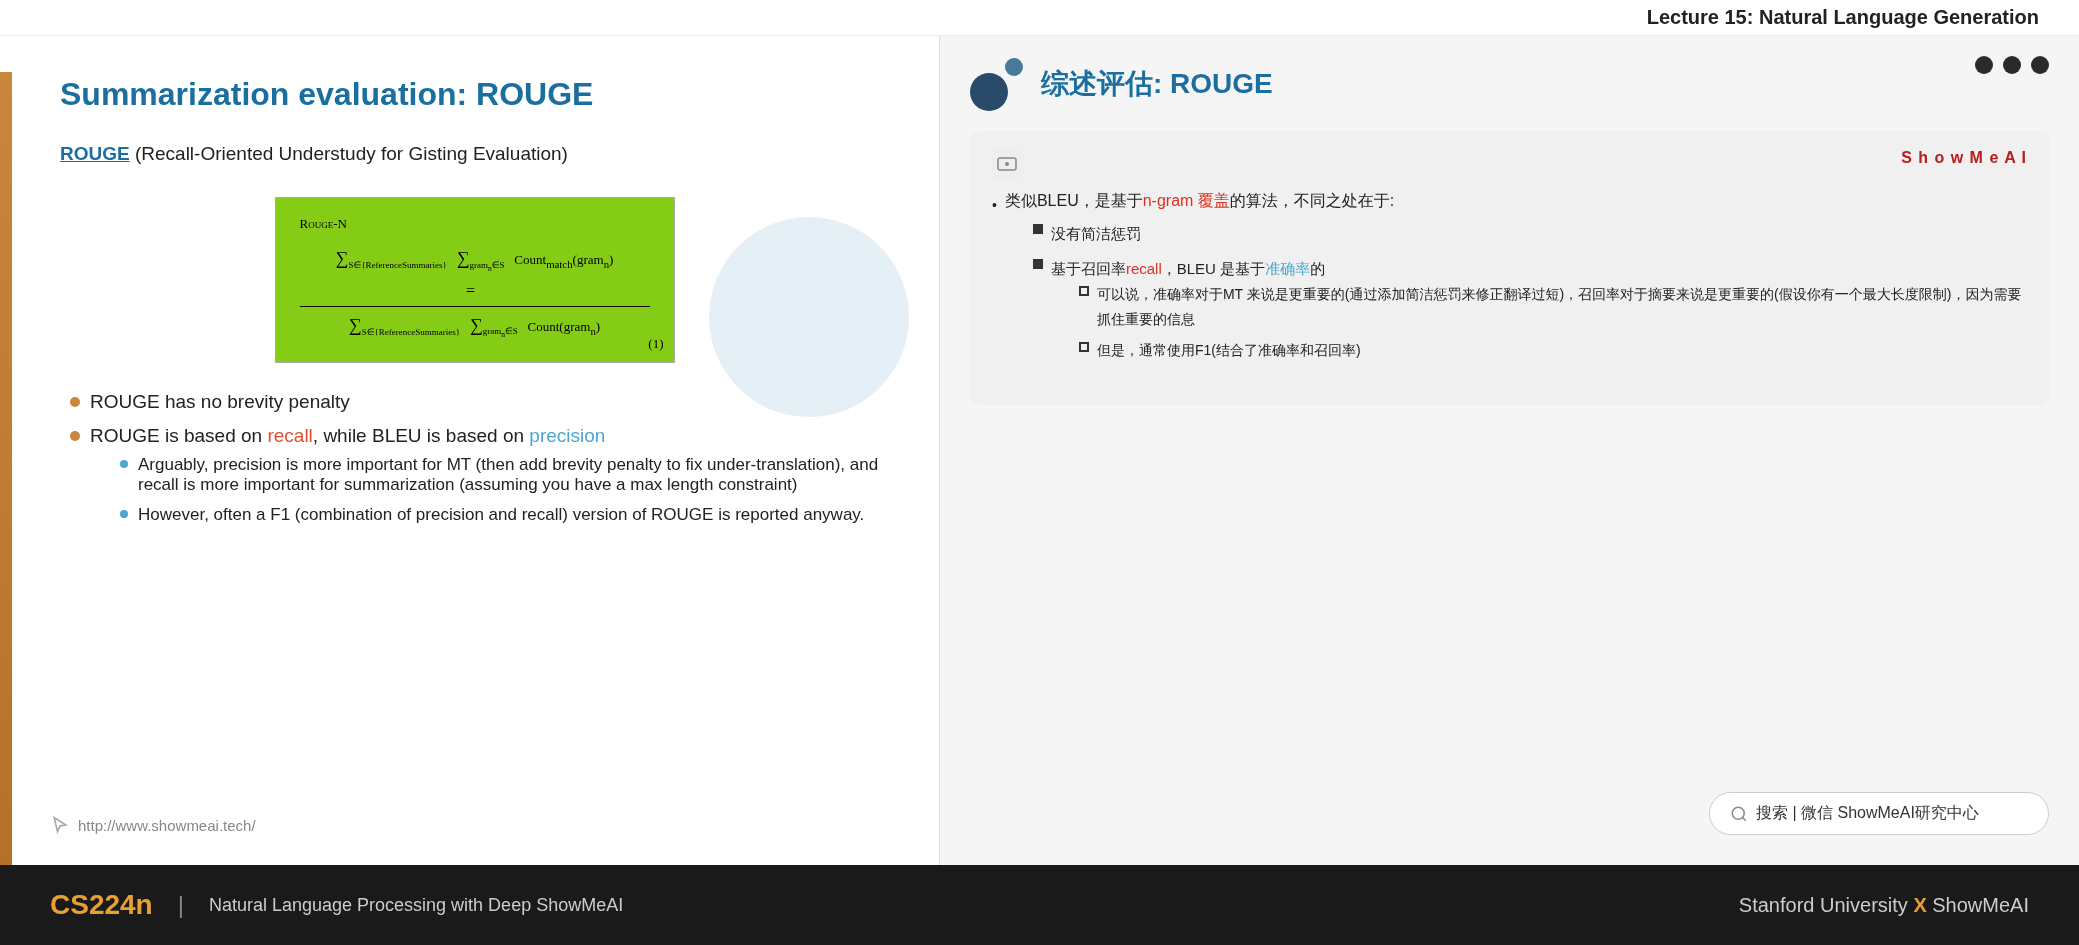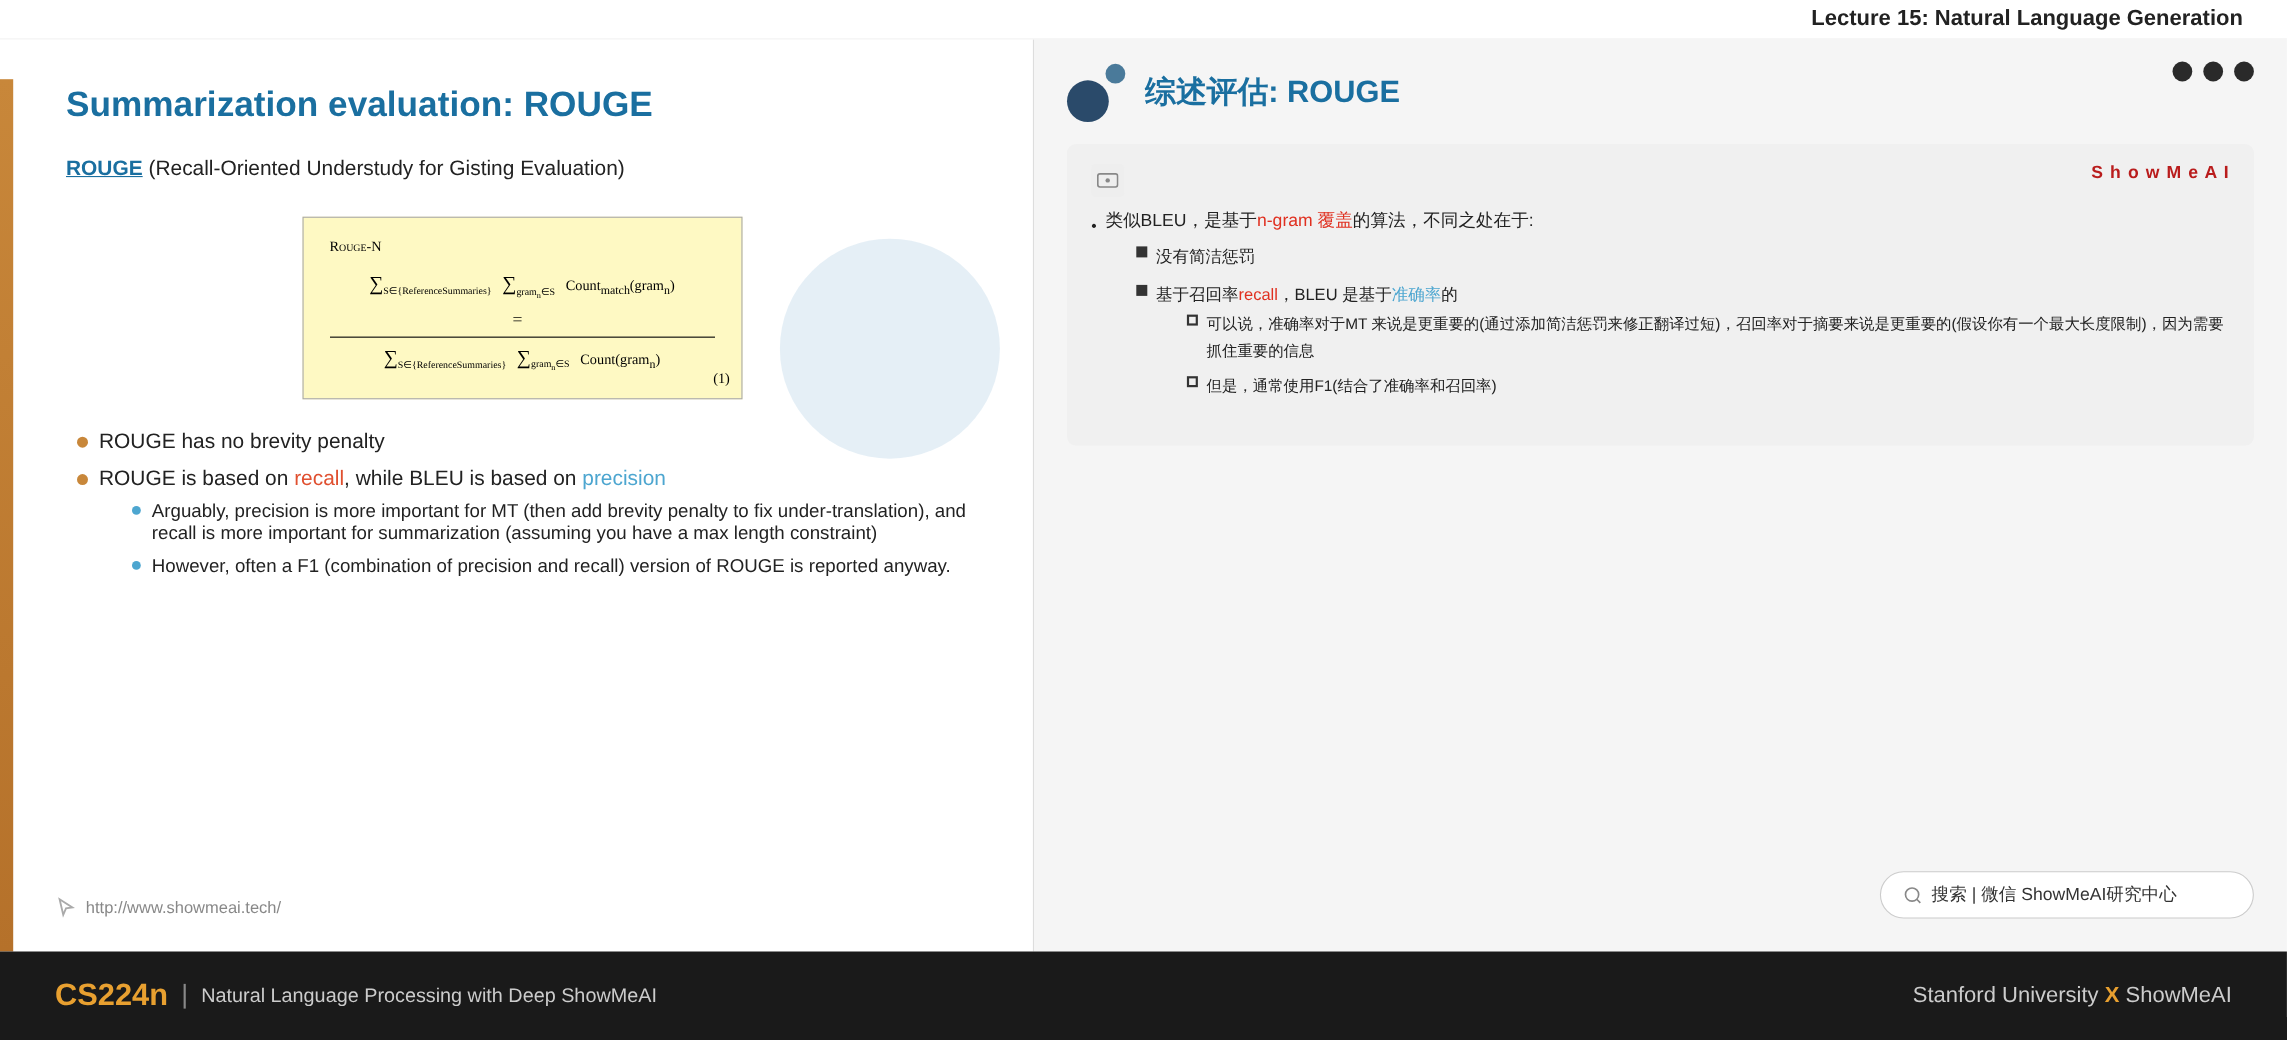--- a/index.html
+++ b/index.html
@@ -66,21 +66,21 @@
 
     .rouge-link {
       color: #1a6fa0;
       text-decoration: underline;
       font-weight: bold;
     }
 
     
     .formula-box {
       border: 1.5px solid #aaa;
-      background: #fef9c3;
+      background: #84cc16;
       padding: 18px 24px;
       width: 400px;
       margin: 0 auto 28px auto;
       font-family: 'Times New Roman', serif;
       font-size: 14px;
       position: relative;
     }
 
     .formula-box .formula-label {
       font-variant: small-caps;
@@ -345,21 +345,21 @@
       background: #1a1a1a;
       display: flex;
       align-items: center;
       justify-content: space-between;
       padding: 0 50px;
     }
 
     .bottom-left {
       display: flex;
       align-items: center;
-      gap: 12px;
+      gap: 25px;
     }
 
     .bottom-cs {
       font-size: 28px;
       font-weight: bold;
       color: #e8a030;
     }
 
     .bottom-divider {
       color: #888;

